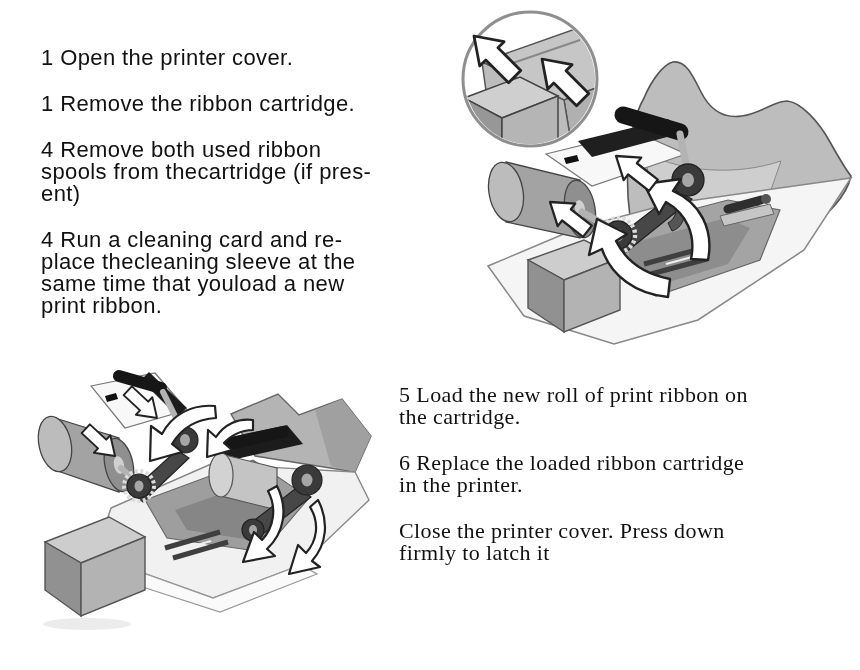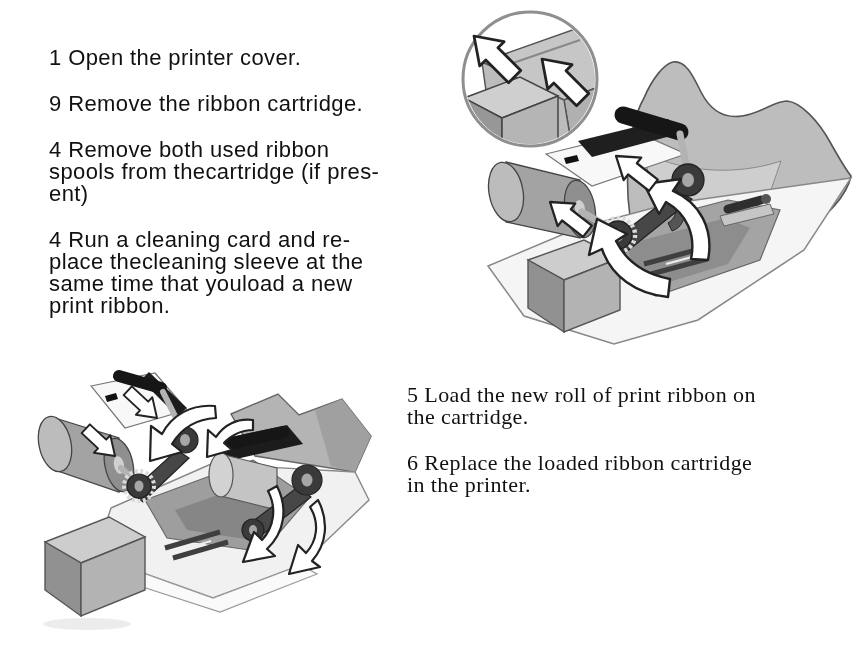--- a/index.html
+++ b/index.html
@@ -2,47 +2,49 @@
 <html><head>
 <meta charset="utf-8">
 <style>
   html,body{margin:0;padding:0;}
   body{
     width:860px;height:670px;position:relative;overflow:hidden;
     background:#ffffff;color:#111111;
     font-family:"Liberation Sans", sans-serif;
   }
   .steps{position:absolute;font-size:22px;line-height:22px;letter-spacing:0.4px;}
-  .steps p{margin:0 0 24px 16px;white-space:pre-line;}
+  .steps p{margin:0 0 24px 8px;white-space:pre-line;}
   #steps-top{left:33px;top:47px;width:410px;}
   #steps-bottom{left:391px;top:384px;width:465px;font-family:Liberation Serif, serif;}
   svg{position:absolute;display:block;}
   #fig-remove{left:430px;top:2px;}
   #fig-load{left:15px;top:358px;}
 </style>
 </head>
 <body>
 
 <div class="steps" id="steps-top">
   <p>1 Open the printer cover.</p>
-  <p>9 Remove the ribbon cartridge.</p>
+  <p>1 Remove the ribbon cartridge.</p>
   <p>4 Remove both used ribbon
 spools from thecartridge (if pres-
 ent)</p>
   <p>4 Run a cleaning card and re-
 place thecleaning sleeve at the
 same time that youload a new
 print ribbon.</p>
 </div>
 
 <div class="steps" id="steps-bottom">
   <p>5 Load the new roll of print ribbon on
 the cartridge.</p>
   <p>6 Replace the loaded ribbon cartridge
 in the printer.</p>
+  <p>Close the printer cover. Press down
+firmly to latch it</p>
 </div>
 
 <svg id="fig-remove" width="430" height="350" viewBox="0 0 430 350">
   <defs>
     <path id="barr1" d="M0,0 L15,22 L7.5,22 L7.5,50 L-7.5,50 L-7.5,22 L-15,22 Z" fill="#ffffff" stroke="#222222" stroke-width="2.4" stroke-linejoin="round"></path>
     <clipPath id="insetClip">
         <circle cx="100" cy="77" r="65"></circle>
       </clipPath>
   </defs>
 

